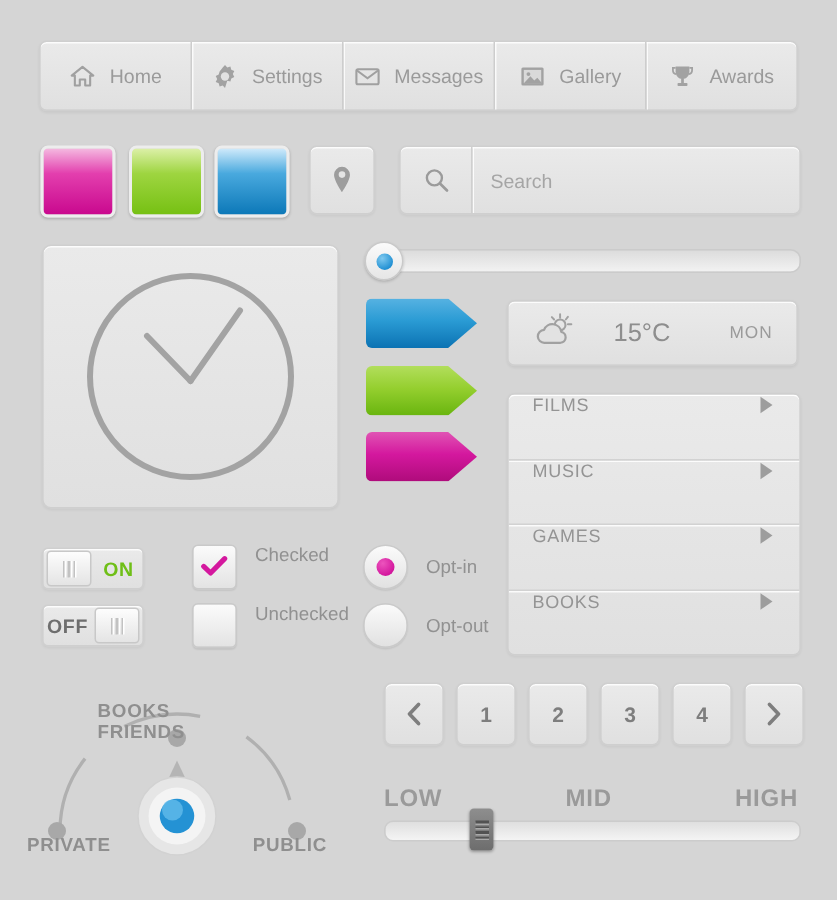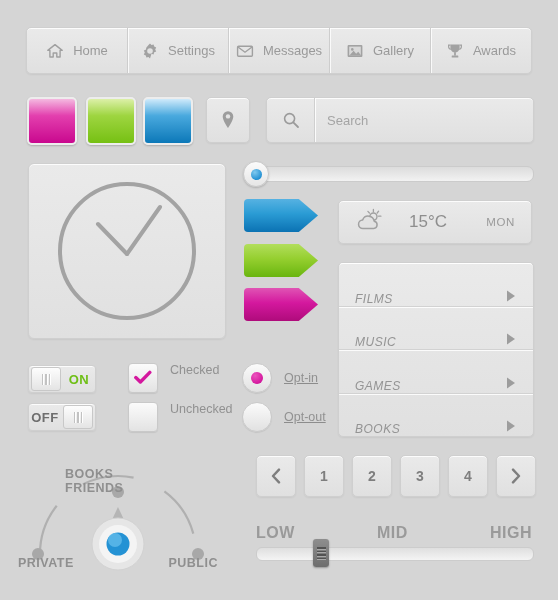--- a/index.html
+++ b/index.html
@@ -105,23 +105,23 @@
     display:flex;align-items:center;padding:0 16px;box-sizing:border-box;
   }
   #weather-temp{font-size:17px;color:#8e8e8e;margin-left:24px;}
   #weather-day{margin-left:auto;font-size:11.5px;color:#9a9a9a;letter-spacing:.6px;}
 
   
   #menu-list{
     position:absolute;left:338px;top:262px;width:194px;border-radius:5px;overflow:hidden;
   }
   .menu-row{
-    height:42.5px;display:flex;align-items:flex-end;padding:0 16px;
+    height:42.5px;display:flex;align-items:flex-start;padding:0 16px;
     border-bottom:1px solid #d2d2d2;box-shadow:0 1px 0 rgba(255,255,255,.85) inset;
-    font-size:12px;color:#949494;letter-spacing:.5px;font-style:italic;
+    font-size:12px;color:#949494;letter-spacing:.5px;
   }
   .menu-row:last-child{border-bottom:none;}
   .menu-arrow{margin-left:auto;}
 
   
   .toggle{
     position:absolute;left:28px;width:66px;height:26px;border-radius:4px;
     display:flex;align-items:center;
   }
   #toggle-on{top:365px;}
@@ -144,21 +144,21 @@
   .checkbox{
     width:28px;height:28px;border-radius:4px;
     background:linear-gradient(to bottom,#fbfbfb,#e3e3e3);
     border:1px solid #c9c9c9;
     box-shadow:0 1px 1px rgba(0,0,0,.08);
     display:flex;align-items:center;justify-content:center;
   }
   .ctl-label{font-size:12.5px;color:#919191;}
 
   
-  .radio-row{position:absolute;left:242px;display:flex;align-items:center;gap:12px;text-decoration:underline;}
+  .radio-row{position:absolute;left:242px;display:flex;align-items:center;gap:12px;}
   #row-optin{top:363px;}
   #row-optout{top:402px;}
   .radio{
     width:28px;height:28px;border-radius:50%;
     background:linear-gradient(to bottom,#fbfbfb,#e1e1e1);
     border:1px solid #cacaca;
     box-shadow:0 1px 1px rgba(0,0,0,.08);
     display:flex;align-items:center;justify-content:center;
   }
   .radio-dot{

